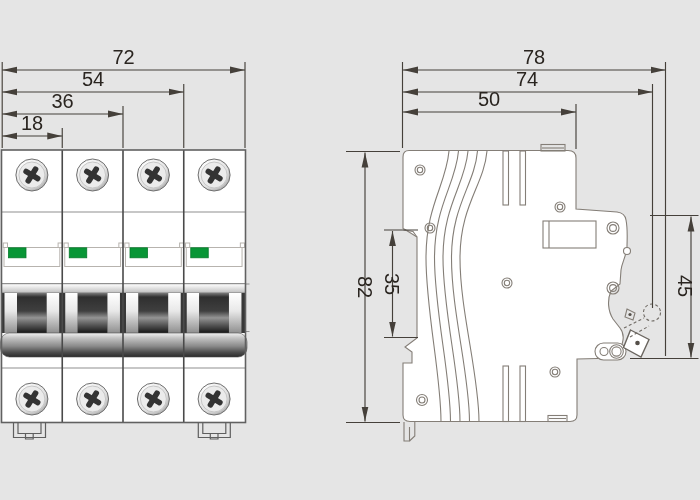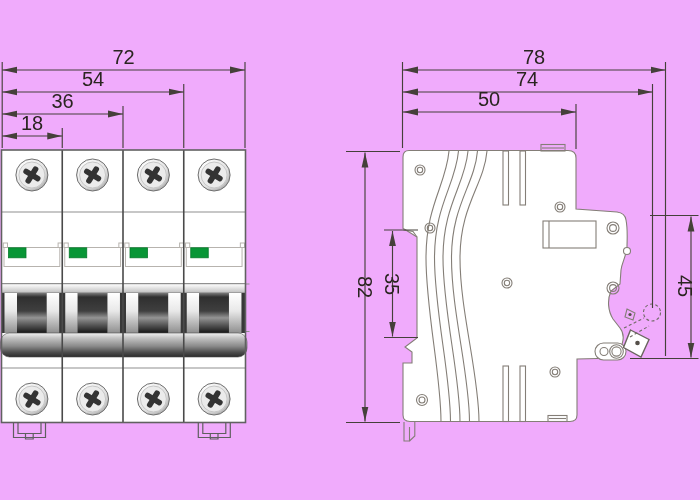--- a/index.html
+++ b/index.html
@@ -1,16 +1,16 @@
 <!DOCTYPE html>
 <html><head>
 <meta charset="utf-8">
 <style>
   html,body{margin:0;padding:0;background:#ffffff;}
-  .canvas{position:relative;width:700px;height:500px;background:#f0abfc;overflow:hidden;
+  .canvas{position:relative;width:700px;height:500px;background:#e5e5e5;overflow:hidden;
           font-family:"Liberation Sans", sans-serif;}
   svg{position:absolute;left:0;top:0;}
   text{font-family:"Liberation Sans", sans-serif;font-size:20px;fill:#2a2520;}
   .dim{stroke:#45403a;stroke-width:1.15;fill:none;}
   .out{stroke:#616161;stroke-width:1.6;fill:none;}
   .thin{stroke:#8f8f8f;stroke-width:1;fill:none;}
   .tray{stroke:#b7b3ae;stroke-width:1;fill:none;}
   .side{stroke:#847e77;stroke-width:1.1;fill:none;}
   .sidef{stroke:#847e77;stroke-width:1.1;fill:#ffffff;}
   .dash{stroke:#6f6a64;stroke-width:1.1;fill:none;stroke-dasharray:3 2.4;}

